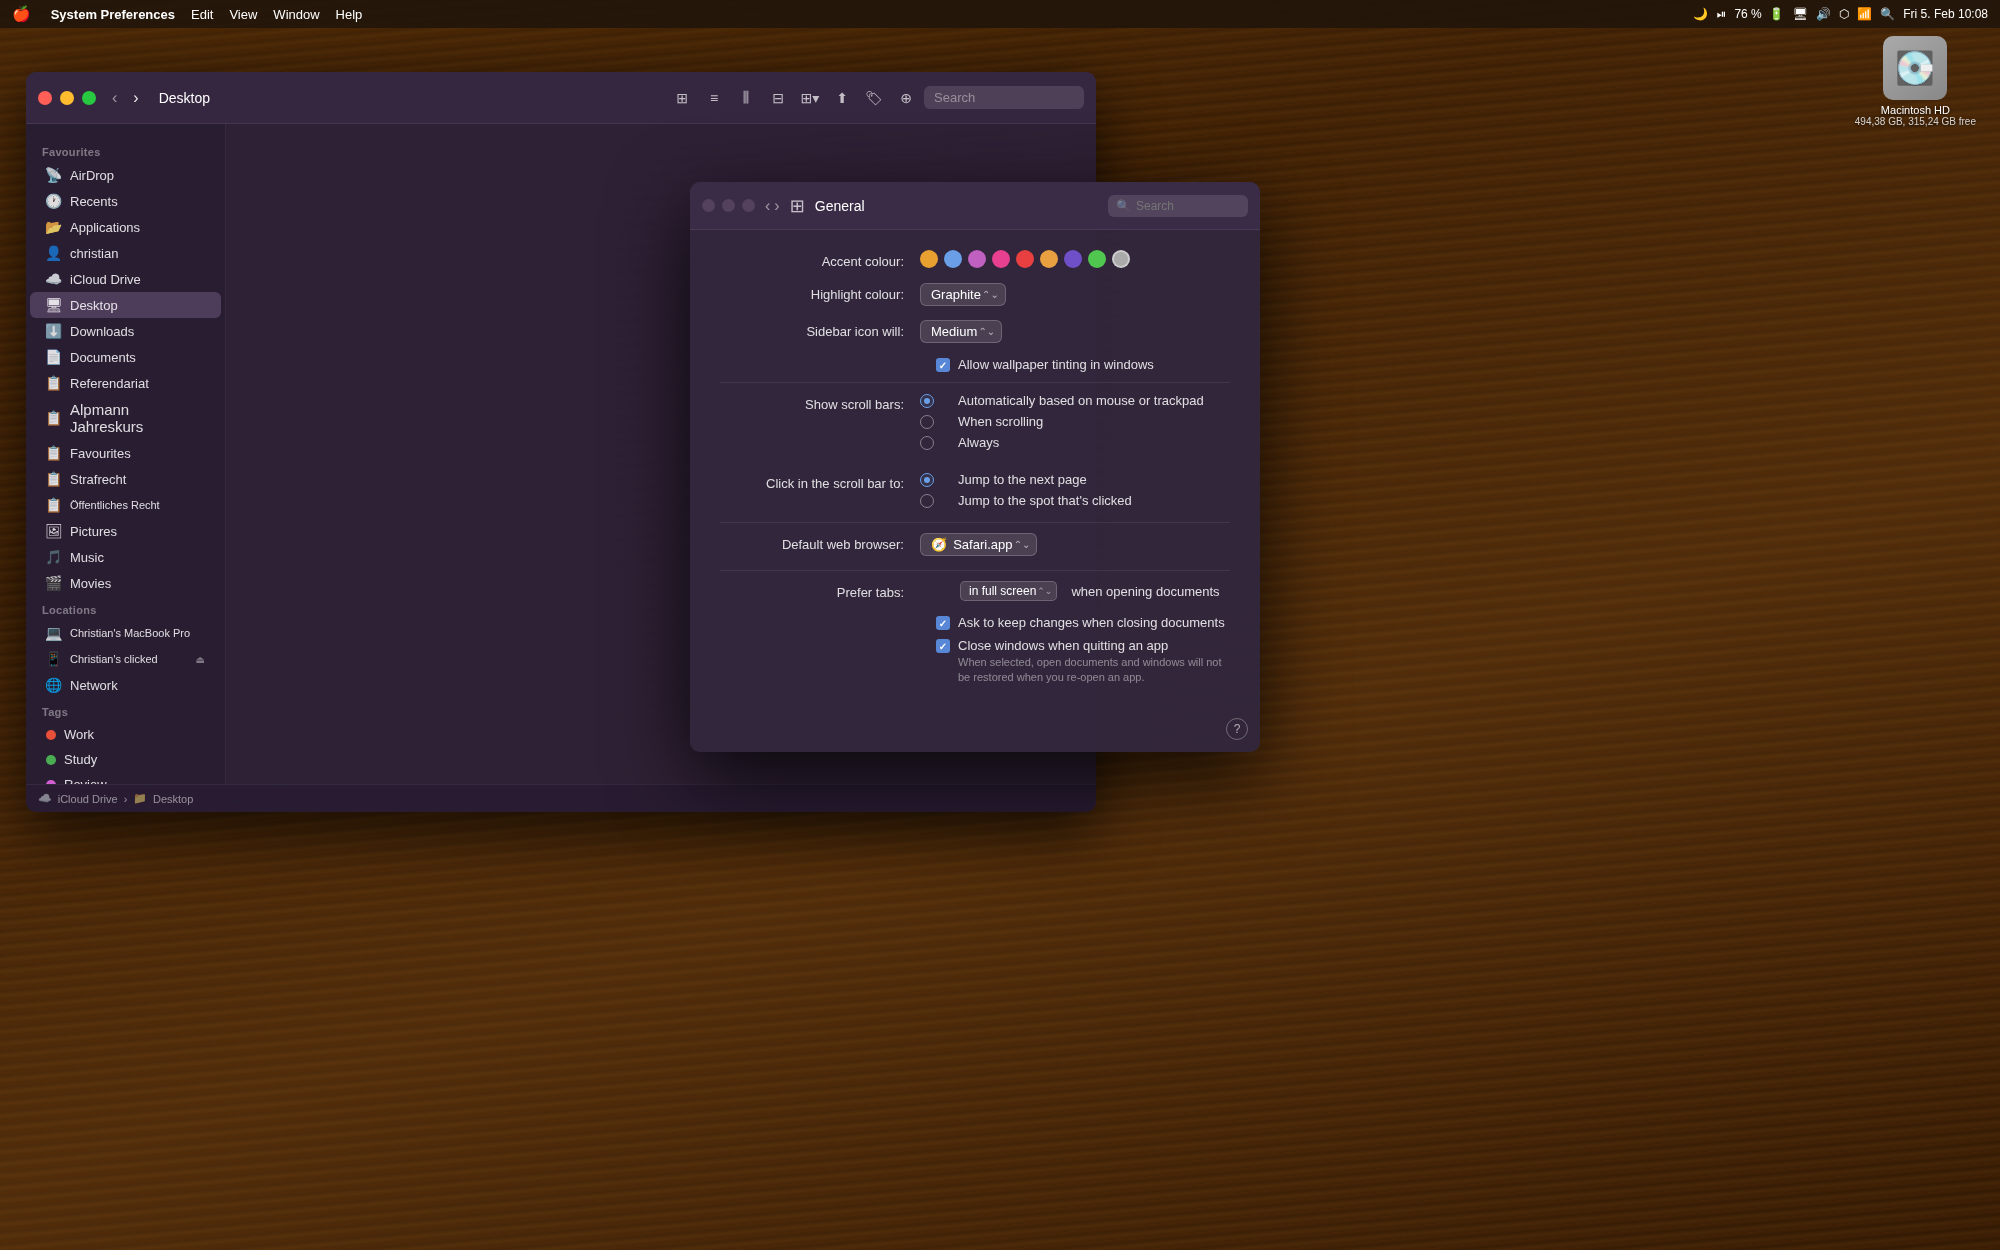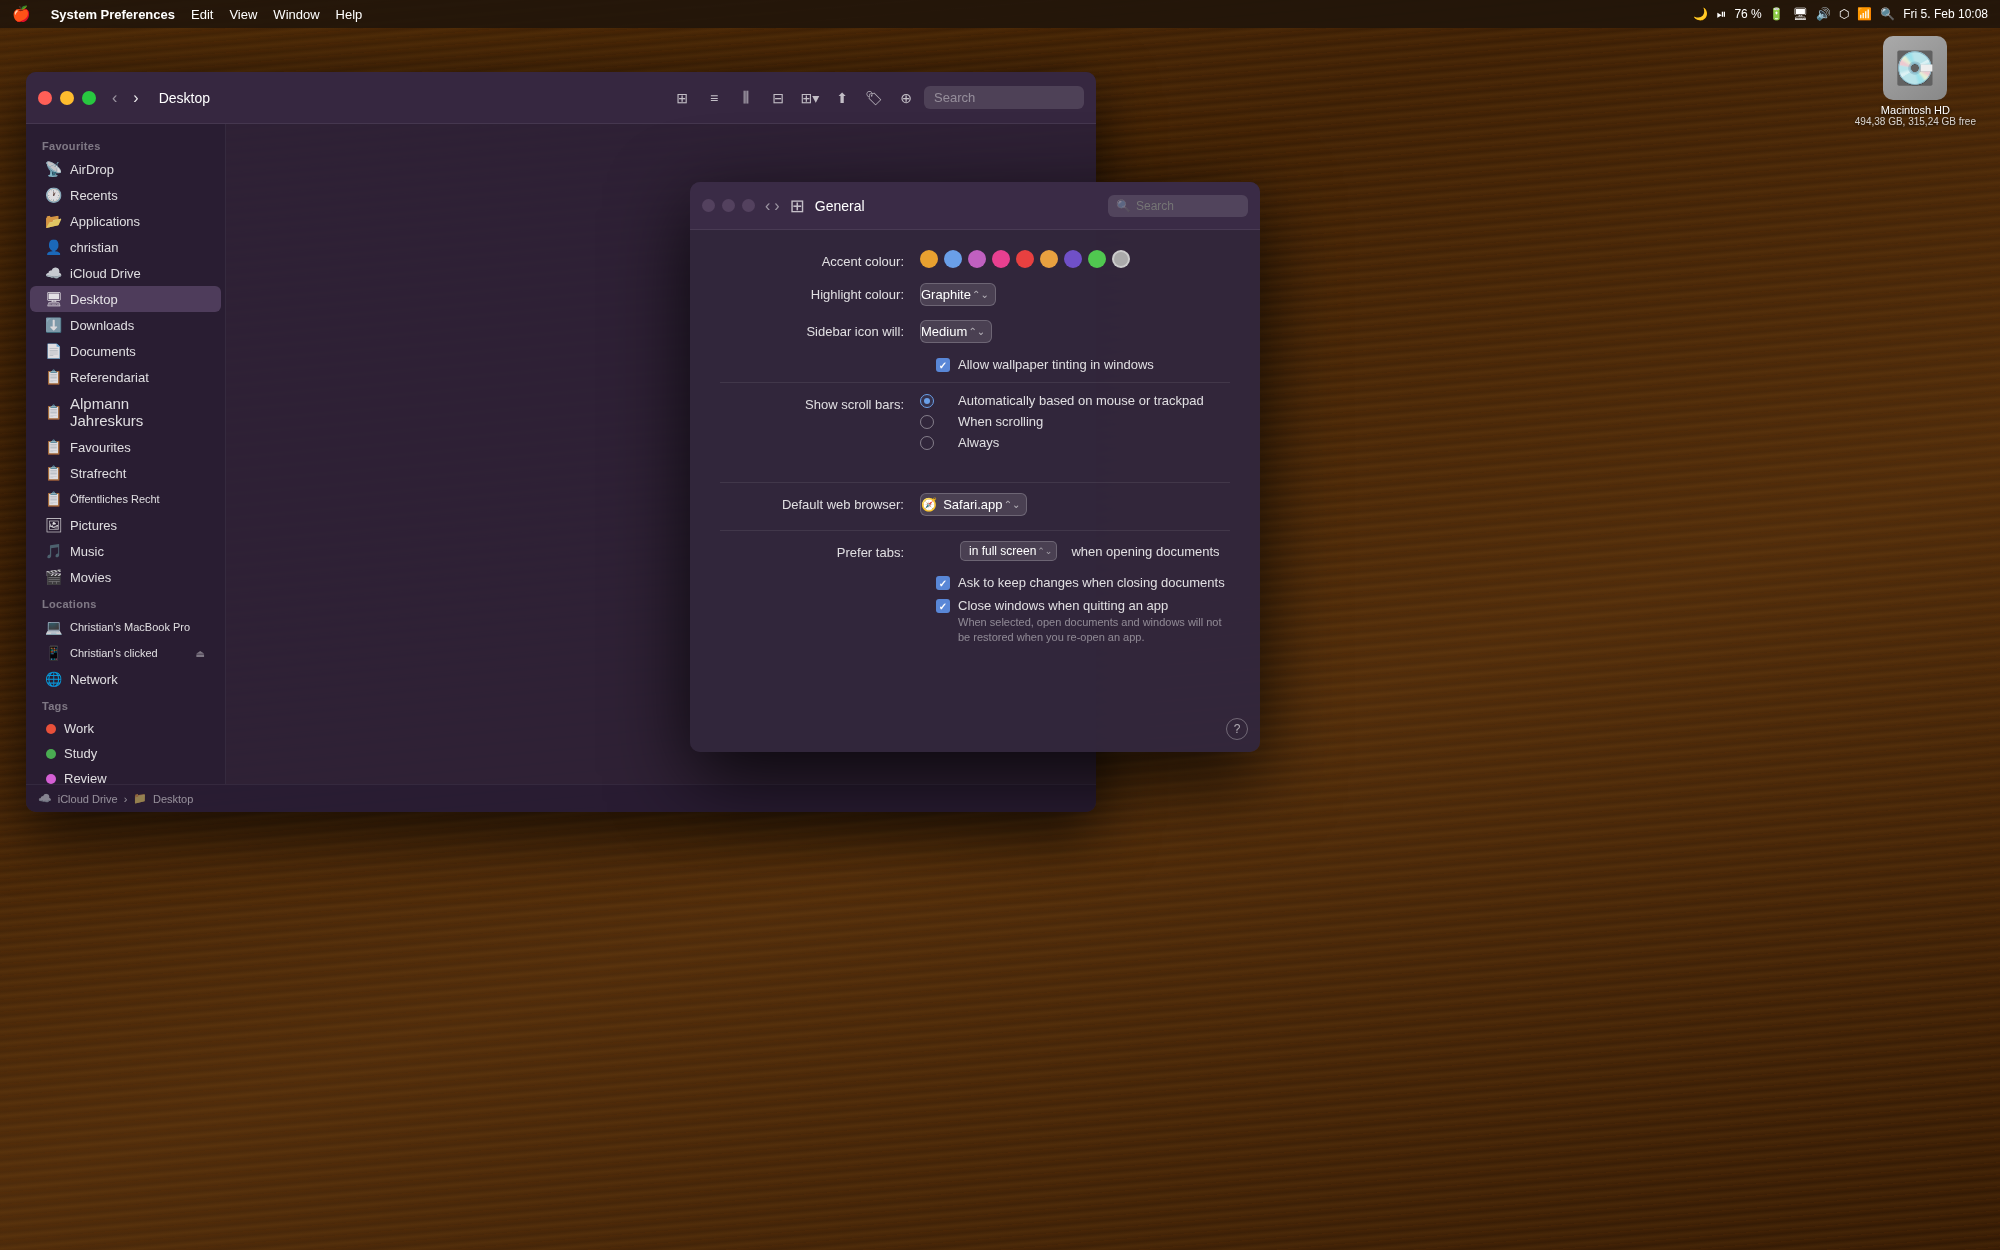--- a/index.html
+++ b/index.html
@@ -189,21 +189,21 @@
       display: flex;
       flex: 1;
       overflow: hidden;
     }
 
     
     .sidebar {
       width: 200px;
       background: rgba(40,28,50,0.85);
       flex-shrink: 0;
-      padding: 8px 0;
+      padding: 14px 0;
       overflow-y: auto;
       border-right: 1px solid rgba(255,255,255,0.06);
     }
     .sidebar-section-title {
       font-size: 11px;
       font-weight: 600;
       color: rgba(255,255,255,0.4);
       padding: 8px 16px 4px;
       text-transform: capitalize;
       letter-spacing: 0.3px;
@@ -431,21 +431,21 @@
       height: 18px;
       border-radius: 50%;
       cursor: pointer;
     }
 
     
     .prefs-dropdown {
       background: rgba(255,255,255,0.12);
       border: 1px solid rgba(255,255,255,0.2);
       border-radius: 6px;
-      padding: 3px 24px 3px 0;
+      padding: 3px 24px 3px 10px;
       color: #fff;
       font-size: 13px;
       cursor: pointer;
       position: relative;
       display: flex;
       align-items: center;
     }
     .dropdown-arrow {
       position: absolute;
       right: 6px;
@@ -828,20 +828,37 @@
           <div class="prefs-radio-row">
             <div class="radio-btn"></div>
             <span class="radio-label">Always</span>
           </div>
         </div>
       </div>
     </div>
 
     <div style="height:8px;"></div>
 
+    <div class="prefs-row">
+      <div class="prefs-label">Click in the scroll bar to:</div>
+      <div class="prefs-control">
+        <div class="prefs-radio-group">
+          <div class="prefs-radio-row">
+            <div class="radio-btn selected">
+              <div class="radio-dot"></div>
+            </div>
+            <span class="radio-label">Jump to the next page</span>
+          </div>
+          <div class="prefs-radio-row">
+            <div class="radio-btn"></div>
+            <span class="radio-label">Jump to the spot that's clicked</span>
+          </div>
+        </div>
+      </div>
+    </div>
 
     <div class="prefs-separator"></div>
 
     <div class="prefs-row">
       <div class="prefs-label">Default web browser:</div>
       <div class="prefs-control">
         <div class="prefs-dropdown">
           <span style="margin-right:6px;">🧭</span>
           <span>Safari.app</span>
           <span class="dropdown-arrow">⌃⌄</span>

